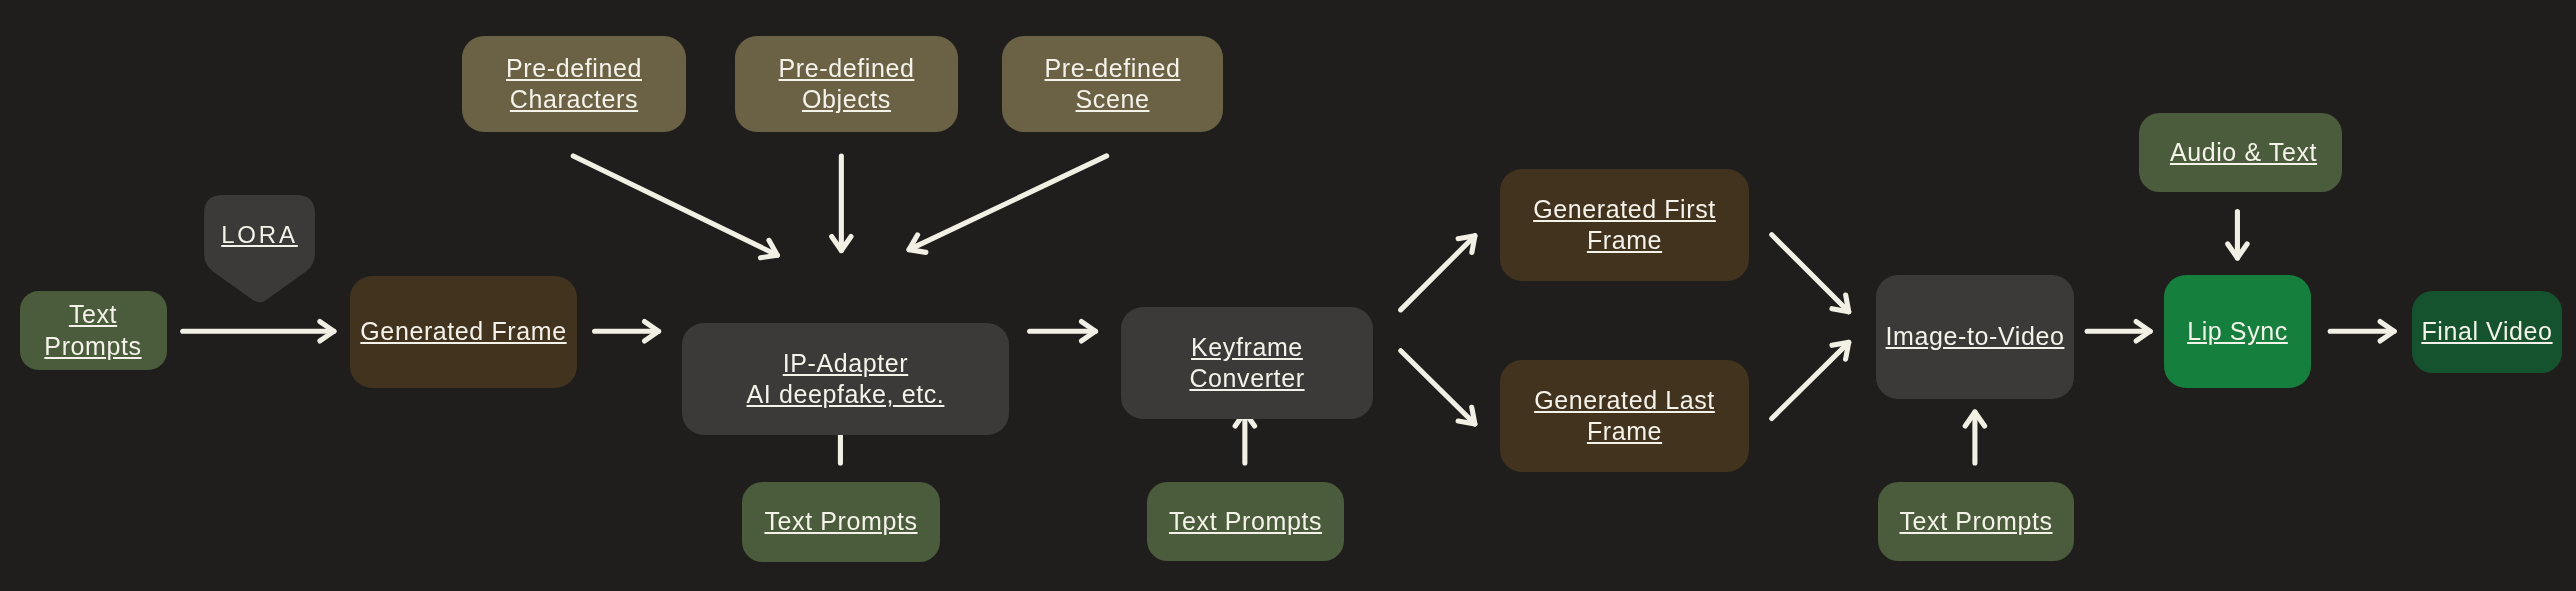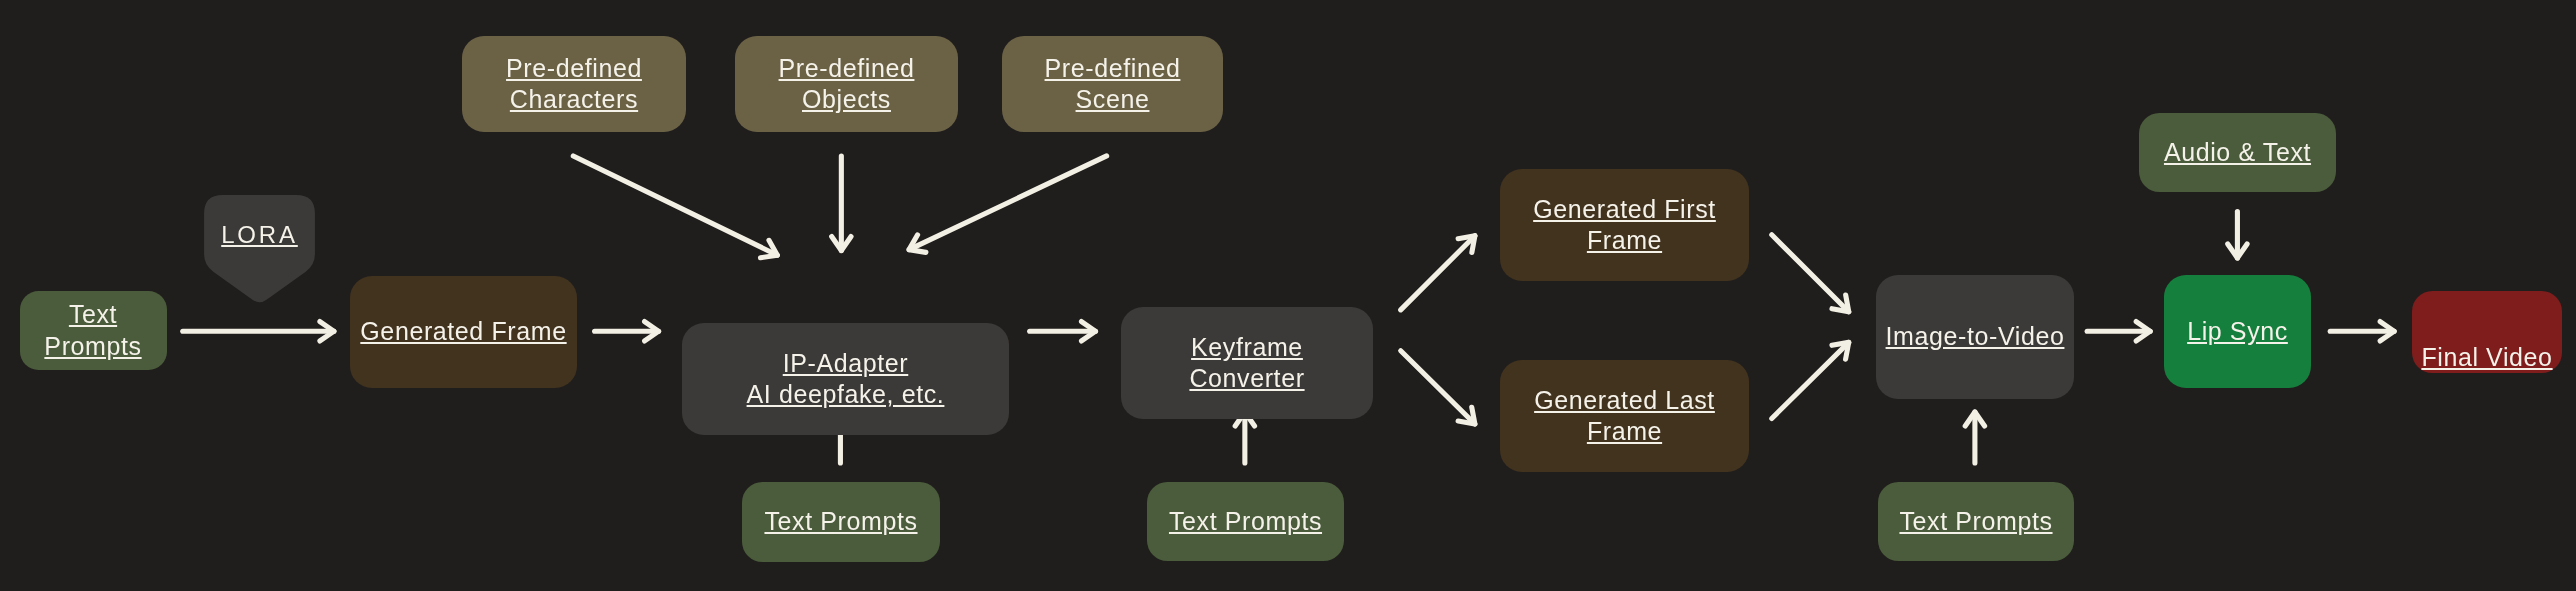--- a/index.html
+++ b/index.html
@@ -119,26 +119,26 @@
   </div>
 
   <div class="node r24" style="left: 1876px; top: 275px; width: 198px; height: 124px; background: rgb(60, 58, 56);">
     <span class="lbl">Image-to-Video</span>
   </div>
 
   <div class="node" style="left: 1878px; top: 482px; width: 196px; height: 79px; background: rgb(74, 92, 59);">
     <span class="lbl">Text Prompts</span>
   </div>
 
-  <div class="node" style="left: 2139px; top: 113px; width: 197px; height: 79px; background: rgb(74, 92, 59);">
+  <div class="node" style="left: 2139px; top: 113px; width: 197px; height: 79px; background: rgb(74, 92, 59); padding-left: 6px;">
     <span class="lbl">Audio &amp; Text</span>
   </div>
 
   <div class="node r24" style="left: 2164px; top: 275px; width: 147px; height: 113px; background: #15803d;">
     <span class="lbl">Lip Sync</span>
   </div>
 
-  <div class="node" style="left: 2412px; top: 291px; width: 150px; height: 82px; background: #7f1d1d; align-items: flex-end;">
+  <div class="node" style="left: 2412px; top: 291px; width: 150px; height: 82px; background: #14532d;">
     <span class="lbl">Final Video</span>
   </div>
 
 </div>
 
 
 </body></html>

